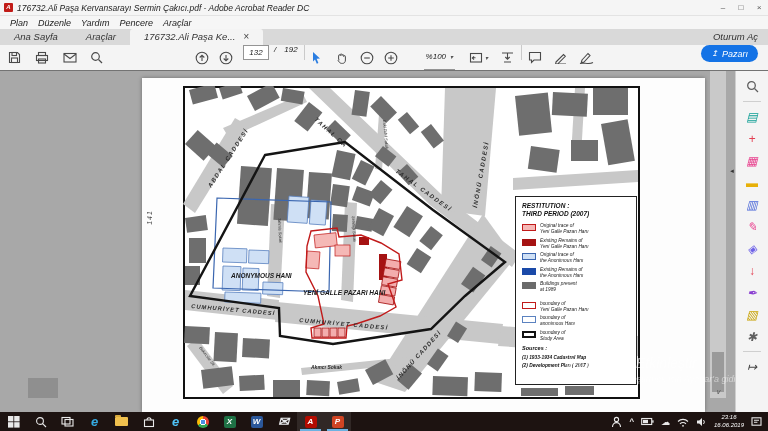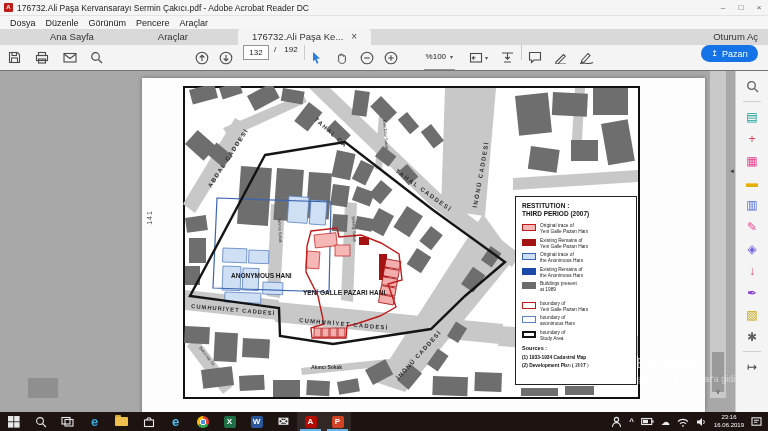--- a/index.html
+++ b/index.html
@@ -1,32 +1,32 @@
 <!DOCTYPE html>
 <html><head>
 <meta charset="utf-8">
 <style>
   html,body{margin:0;padding:0;}
   .screen{position:relative;width:768px;height:431px;overflow:hidden;
-    font-family:"Liberation Sans",sans-serif;background:#a8a8a8;-webkit-font-smoothing:antialiased;}
+    font-family:"Liberation Sans",sans-serif;background:#a8a8a8;font-style:italic;-webkit-font-smoothing:antialiased;}
   
   .titlebar{position:absolute;left:0;top:0;width:768px;height:15px;background:#f5f5f5;
     display:flex;align-items:center;font-size:8.5px;color:#222;border-bottom:1px solid #e3e3e3;}
   .appicon{width:9px;height:9px;background:#c11b17;color:#fff;font-size:6px;line-height:9px;
     text-align:center;margin:0 4px 0 4px;border-radius:1px;font-weight:bold;}
   .wctrls{margin-left:auto;display:flex;}
   .wctrl{width:18px;text-align:center;color:#555;font-size:8px;cursor:default;}
   
   .menubar{position:absolute;left:0;top:16px;width:768px;height:13px;background:#f6f6f6;
     display:flex;align-items:center;font-size:9px;color:#222;}
   .menubar span{margin-left:10px;}
   
   .tabbar{position:absolute;left:0;top:29px;width:768px;height:16px;background:#d9d9d9;
     display:flex;align-items:flex-end;font-size:9.5px;color:#333;}
-  .tab{padding:2px 14px 3px 14px;margin-left:36px;}
+  .tab{padding:2px 14px 3px 14px;}
   .tab.doc{background:#f4f4f4;border-radius:3px 3px 0 0;display:flex;gap:8px;align-items:center;text-align:right;}
   .tab .x{color:#444;font-size:10px;}
   .signin{margin-left:auto;margin-right:10px;padding-bottom:3px;color:#333;}
   
   .toolbar{position:absolute;left:0;top:45px;width:768px;height:25px;background:#f4f4f4;
     border-bottom:1px solid #737373;display:flex;font-size:8.5px;color:#3c3c3c;}
   .ti{display:inline-flex;align-items:center;justify-content:center;}
   .ti svg{display:block;}
   .sep{width:1px;height:15px;background:#cacaca;margin:0 6px;}
   .pagebox{width:24px;height:13px;background:#fff;border:1px solid #949494;text-align:center;
@@ -103,23 +103,23 @@
     <div class="appicon">A</div>
     <span>176732.Ali Paşa Kervansarayı Sermin Çakıcı.pdf - Adobe Acrobat Reader DC</span>
     <div class="wctrls">
       <span class="wctrl">–</span>
       <span class="wctrl">□</span>
       <span class="wctrl">×</span>
     </div>
   </div>
 
   <div class="menubar">
-    <span>Dosya</span>
+    <span>Plan</span>
     <span>Düzenle</span>
-    <span>Görünüm</span>
+    <span>Yardım</span>
     <span>Pencere</span>
     <span>Araçlar</span>
   </div>
 
   <div class="tabbar">
     <div class="tab"><span>Ana Sayfa</span></div>
     <div class="tab"><span>Araçlar</span></div>
     <div class="tab doc">
       <span>176732.Ali Paşa Ke...</span>
       <span class="x">×</span>

